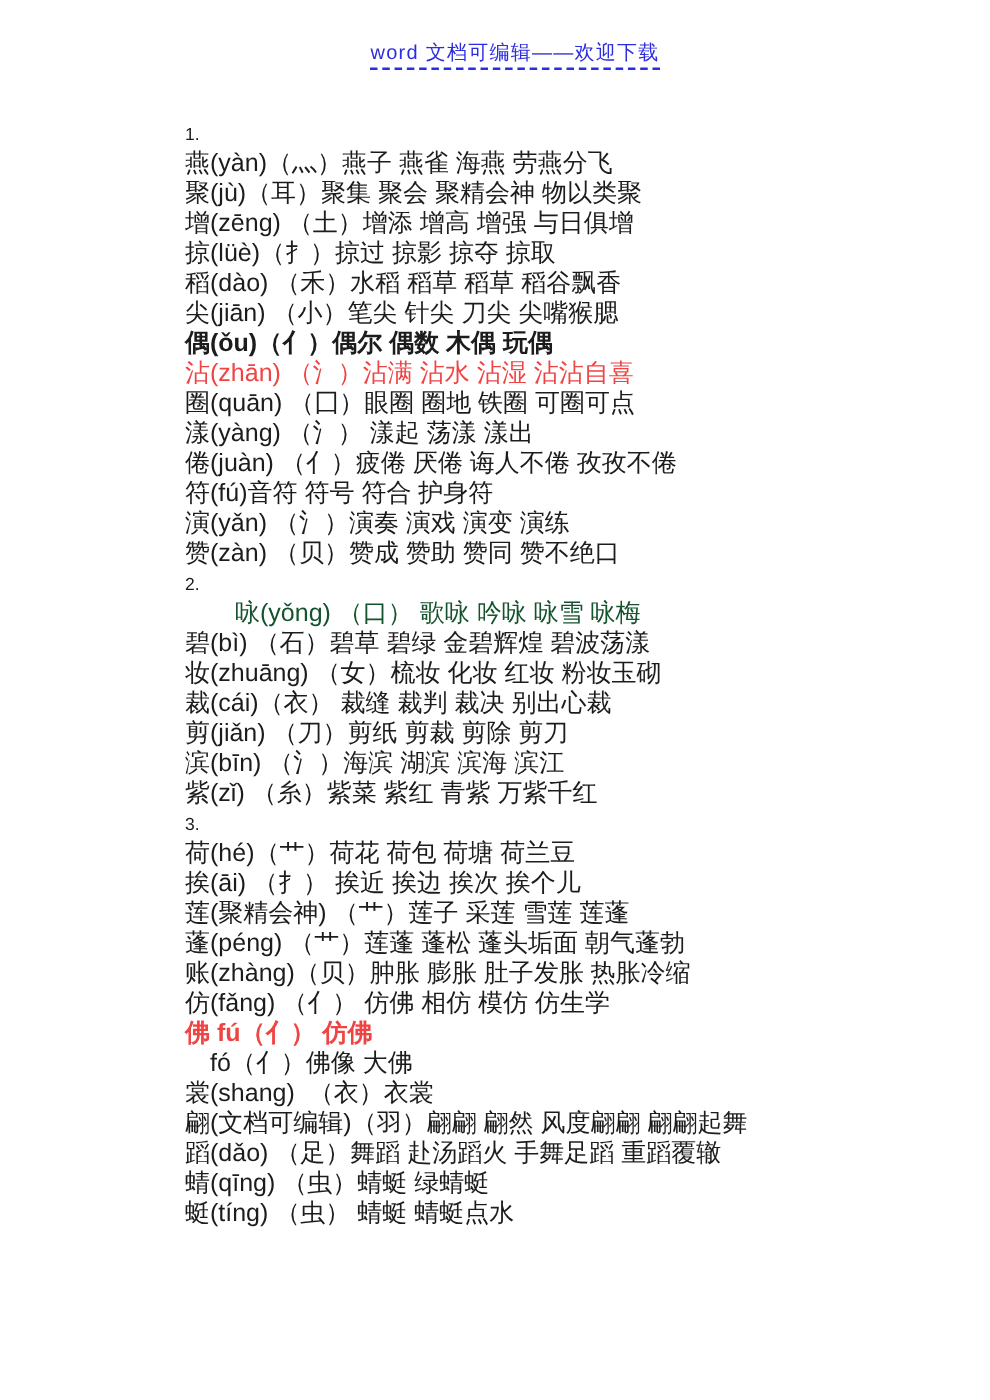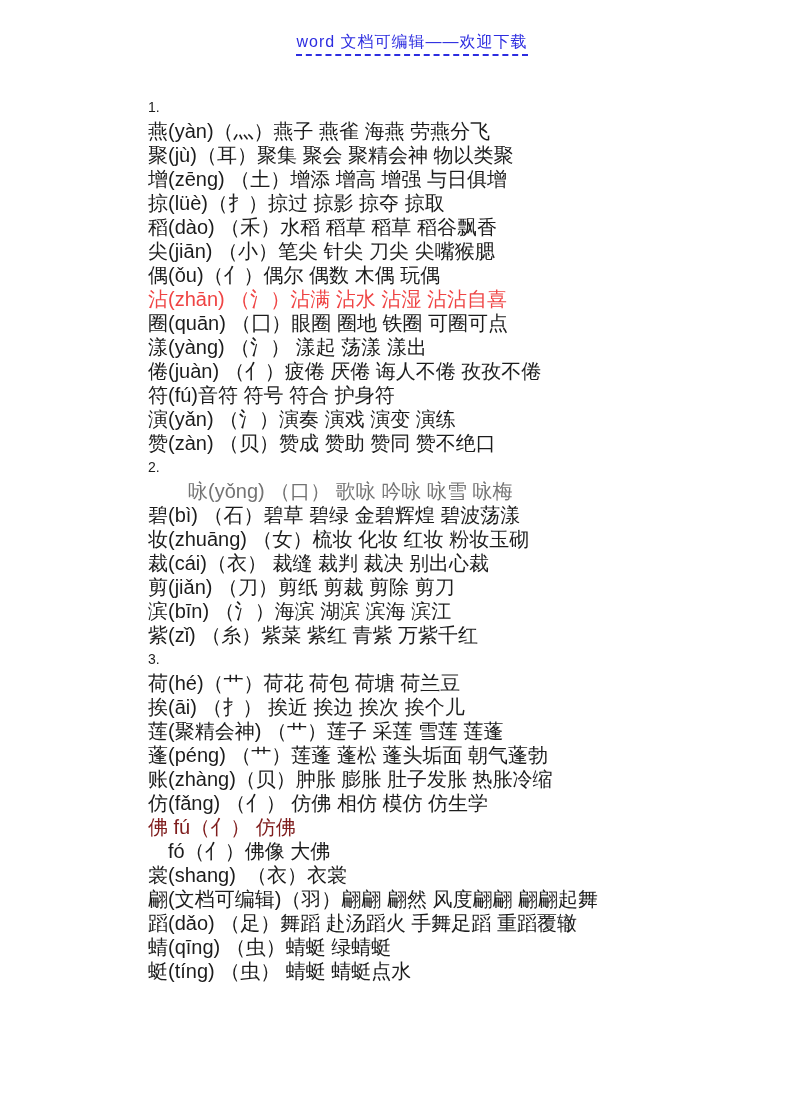--- a/index.html
+++ b/index.html
@@ -58,44 +58,44 @@
     <a class="header-link" href="#" style="color: rgb(45, 45, 224);">word 文档可编辑——欢迎下载</a>
   </div>
   <div class="content">
       <div class="line section" style="color: rgb(28, 28, 28);">1.</div>
       <div class="line" style="color: rgb(28, 28, 28);">燕(yàn)（灬）燕子 燕雀 海燕 劳燕分飞</div>
       <div class="line" style="color: rgb(28, 28, 28);">聚(jù)（耳）聚集 聚会 聚精会神 物以类聚</div>
       <div class="line" style="color: rgb(28, 28, 28);">增(zēng) （土）增添 增高 增强 与日俱增</div>
       <div class="line" style="color: rgb(28, 28, 28);">掠(lüè)（扌）掠过 掠影 掠夺 掠取</div>
       <div class="line" style="color: rgb(28, 28, 28);">稻(dào) （禾）水稻 稻草 稻草 稻谷飘香</div>
       <div class="line" style="color: rgb(28, 28, 28);">尖(jiān) （小）笔尖 针尖 刀尖 尖嘴猴腮</div>
-      <div class="line" style="color: rgb(28, 28, 28);">偶(ǒu)（亻）偶尔 偶数 木偶 玩偶</div>
+      <div class="line" style="color: rgb(28, 28, 28); font-weight: bold;">偶(ǒu)（亻）偶尔 偶数 木偶 玩偶</div>
       <div class="line" style="color: #ef4444;">沾(zhān) （氵）沾满 沾水 沾湿 沾沾自喜</div>
       <div class="line" style="color: rgb(28, 28, 28);">圈(quān) （囗）眼圈 圈地 铁圈 可圈可点</div>
       <div class="line" style="color: rgb(28, 28, 28);">漾(yàng) （氵） 漾起 荡漾 漾出</div>
       <div class="line" style="color: rgb(28, 28, 28);">倦(juàn) （亻）疲倦 厌倦 诲人不倦 孜孜不倦</div>
       <div class="line" style="color: rgb(28, 28, 28);">符(fú)音符 符号 符合 护身符</div>
       <div class="line" style="color: rgb(28, 28, 28);">演(yǎn) （氵）演奏 演戏 演变 演练</div>
       <div class="line" style="color: rgb(28, 28, 28);">赞(zàn) （贝）赞成 赞助 赞同 赞不绝口</div>
       <div class="line section" style="color: rgb(28, 28, 28);">2.</div>
-      <div class="line" style="color: #737373; padding-left: 40px;">咏(yǒng) （口） 歌咏 吟咏 咏雪 咏梅</div>
+      <div class="line" style="color: #14532d; padding-left: 40px;">咏(yǒng) （口） 歌咏 吟咏 咏雪 咏梅</div>
       <div class="line" style="color: rgb(28, 28, 28);">碧(bì) （石）碧草 碧绿 金碧辉煌 碧波荡漾</div>
       <div class="line" style="color: rgb(28, 28, 28);">妆(zhuāng) （女）梳妆 化妆 红妆 粉妆玉砌</div>
       <div class="line" style="color: rgb(28, 28, 28);">裁(cái)（衣） 裁缝 裁判 裁决 别出心裁</div>
       <div class="line" style="color: rgb(28, 28, 28);">剪(jiǎn) （刀）剪纸 剪裁 剪除 剪刀</div>
       <div class="line" style="color: rgb(28, 28, 28);">滨(bīn) （氵）海滨 湖滨 滨海 滨江</div>
       <div class="line" style="color: rgb(28, 28, 28);">紫(zǐ) （糸）紫菜 紫红 青紫 万紫千红</div>
       <div class="line section" style="color: rgb(28, 28, 28);">3.</div>
       <div class="line" style="color: rgb(28, 28, 28);">荷(hé)（艹）荷花 荷包 荷塘 荷兰豆</div>
       <div class="line" style="color: rgb(28, 28, 28);">挨(āi) （扌） 挨近 挨边 挨次 挨个儿</div>
       <div class="line" style="color: rgb(28, 28, 28);">莲(聚精会神) （艹）莲子 采莲 雪莲 莲蓬</div>
       <div class="line" style="color: rgb(28, 28, 28);">蓬(péng) （艹）莲蓬 蓬松 蓬头垢面 朝气蓬勃</div>
       <div class="line" style="color: rgb(28, 28, 28);">账(zhàng)（贝）肿胀 膨胀 肚子发胀 热胀冷缩</div>
       <div class="line" style="color: rgb(28, 28, 28);">仿(fǎng) （亻） 仿佛 相仿 模仿 仿生学</div>
-      <div class="line" style="color: #7f1d1d;">佛 fú（亻） 仿佛</div>
+      <div class="line" style="color: #ef4444; font-weight: bold;">佛 fú（亻） 仿佛</div>
       <div class="line indent" style="color: rgb(28, 28, 28);">fó（亻）佛像 大佛</div>
       <div class="line" style="color: rgb(28, 28, 28);">裳(shang)  （衣）衣裳</div>
       <div class="line" style="color: rgb(28, 28, 28);">翩(文档可编辑)（羽）翩翩 翩然 风度翩翩 翩翩起舞</div>
       <div class="line" style="color: rgb(28, 28, 28);">蹈(dǎo) （足）舞蹈 赴汤蹈火 手舞足蹈 重蹈覆辙</div>
       <div class="line" style="color: rgb(28, 28, 28);">蜻(qīng) （虫）蜻蜓 绿蜻蜓</div>
       <div class="line" style="color: rgb(28, 28, 28);">蜓(tíng) （虫） 蜻蜓 蜻蜓点水</div>
     </div>
 </div>
 
 </body></html>

